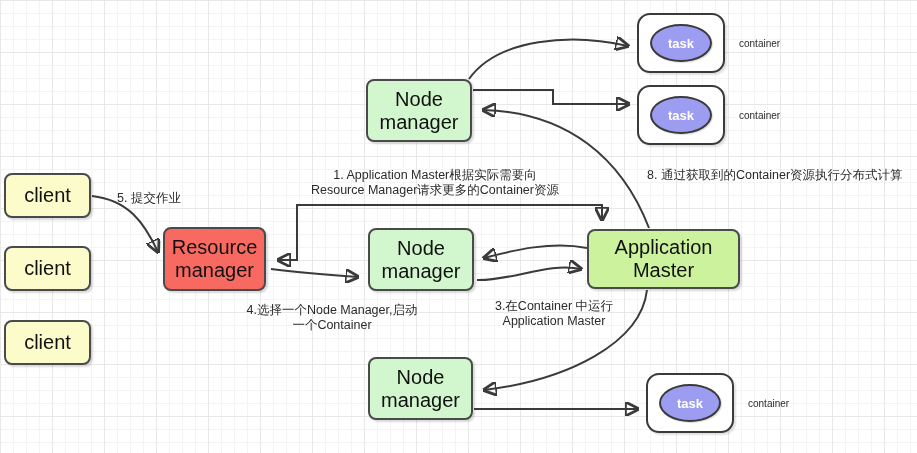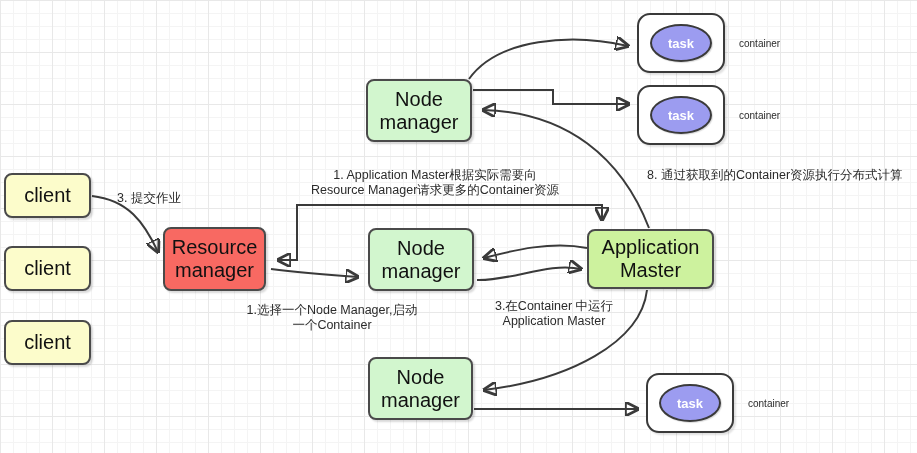--- a/index.html
+++ b/index.html
@@ -38,21 +38,21 @@
   .client { left: 4px; width: 87px; height: 45px; background: #fcfccb; }
   #client-1 { top: 173px; }
   #client-2 { top: 246px; }
   #client-3 { top: 320px; }
 
   .resource-manager { left: 163px; top: 227px; width: 103px; height: 64px; background: #f86962; }
   .node-manager { background: #d2f6ce; }
   #node-manager-top    { left: 366px; top: 79px;  width: 106px; height: 63px; }
   #node-manager-middle { left: 368px; top: 228px; width: 106px; height: 63px; }
   #node-manager-bottom { left: 368px; top: 357px; width: 105px; height: 63px; }
-  .application-master { left: 587px; top: 229px; width: 127px; height: 60px; background: #cdf29e; }
+  .application-master { left: 587px; top: 229px; width: 153px; height: 60px; background: #cdf29e; }
 
   .container-group {
     position: absolute;
     display: flex;
     align-items: center;
     gap: 14px;
     z-index: 2;
   }
   #container-group-1 { left: 637px; top: 13px; }
   #container-group-2 { left: 637px; top: 85px; }
@@ -145,22 +145,22 @@
     <div class="container-caption">container</div>
   </div>
 
   <div class="container-group" id="container-group-3">
     <div class="container-box">
       <div class="task-ellipse">task</div>
     </div>
     <div class="container-caption">container</div>
   </div>
 
-  <div class="annotation" id="annotation-step1">3. 提交作业</div>
-  <div class="annotation" id="annotation-step2">1.选择一个Node Manager,启动
+  <div class="annotation" id="annotation-step1">5. 提交作业</div>
+  <div class="annotation" id="annotation-step2">4.选择一个Node Manager,启动
 一个Container</div>
   <div class="annotation" id="annotation-step3">3.在Container 中运行
 Application Master</div>
   <div class="annotation" id="annotation-step4">1. Application Master根据实际需要向
 Resource Manager请求更多的Container资源</div>
   <div class="annotation" id="annotation-step5">8. 通过获取到的Container资源执行分布式计算</div>
 
   <svg class="arrows" viewBox="0 0 917 453">
     <defs>
       <marker id="arrow-end" viewBox="0 0 10 10" refX="9" refY="5" markerWidth="7" markerHeight="7" orient="auto">

